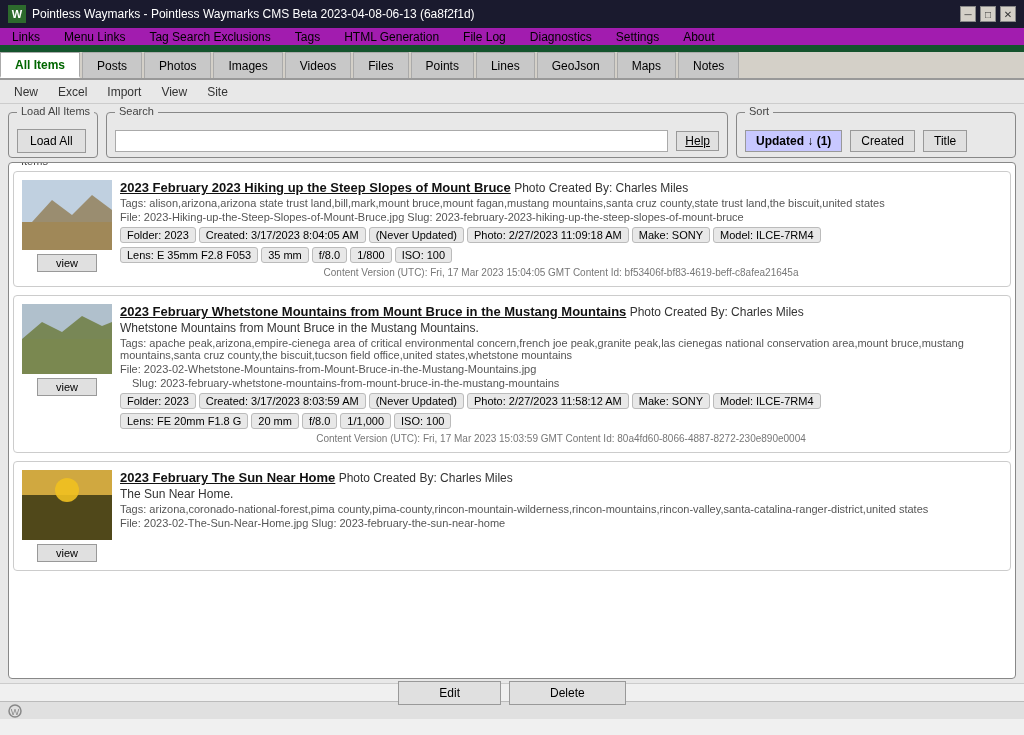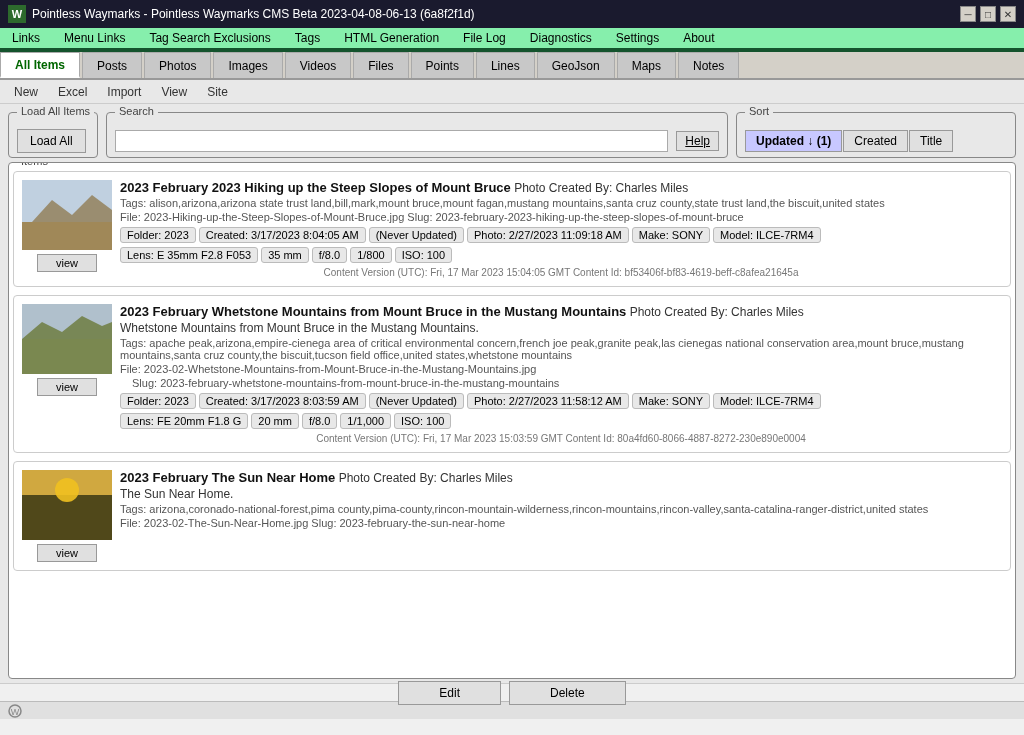--- a/index.html
+++ b/index.html
@@ -15,22 +15,22 @@
       padding: 0 8px;
       height: 28px;
       font-size: 12px;
     }
     .titlebar-left { display: flex; align-items: center; gap: 6px; }
     .titlebar-controls { display: flex; gap: 4px; }
     .titlebar-btn { width: 16px; height: 16px; border: 1px solid #888; background: #d4d0c8; color: #333; font-size: 10px; cursor: pointer; display: flex; align-items: center; justify-content: center; }
 
     
     .menubar {
-      background: #86efac;
-      border-bottom: 4px solid #14532d;
+      background: #a21caf;
+      border-bottom: 7px solid #14532d;
       display: flex;
       height: 24px;
     }
     .menubar-item {
       padding: 4px 12px;
       font-size: 12px;
       cursor: pointer;
       display: flex;
       align-items: center;
       white-space: nowrap;
@@ -132,21 +132,21 @@
     }
     .help-btn {
       background: #e0e0e0;
       border: 1px solid #999;
       padding: 2px 8px;
       font-size: 12px;
       cursor: pointer;
       margin-left: 4px;
     }
 
-    .sort-group { padding-top: 10px; display: flex; gap: 1px; align-items: center; min-width: 280px; }
+    .sort-group { padding-top: 10px; display: flex; gap: 8px; align-items: center; min-width: 280px; }
     .sort-btn {
       background: #e0e0e0;
       border: 1px solid #999;
       padding: 3px 10px;
       font-size: 12px;
       cursor: pointer;
       white-space: nowrap;
     }
     .sort-btn.active { background: #c8c8ff; font-weight: bold; }
 
@@ -206,21 +206,21 @@
       background: #e0e0e0;
       border: 1px solid #999;
       padding: 2px 10px;
       font-size: 11px;
       cursor: pointer;
       width: 60px;
       text-align: center;
     }
 
     .item-content { flex: 1; min-width: 0; }
-    .item-title { font-weight: bold; font-size: 13px; color: #111; }
+    .item-title { font-weight: bold; font-size: 13px; color: #111; text-decoration: underline; }
     .item-meta { font-size: 12px; color: #333; }
     .item-desc { font-size: 12px; color: #333; margin: 2px 0; }
     .item-tags { font-size: 11px; color: #555; margin: 2px 0; word-break: break-word; }
     .item-file { font-size: 11px; color: #555; margin: 2px 0; }
 
     .badges-row {
       display: flex;
       flex-wrap: wrap;
       gap: 3px;
       margin: 4px 0;

